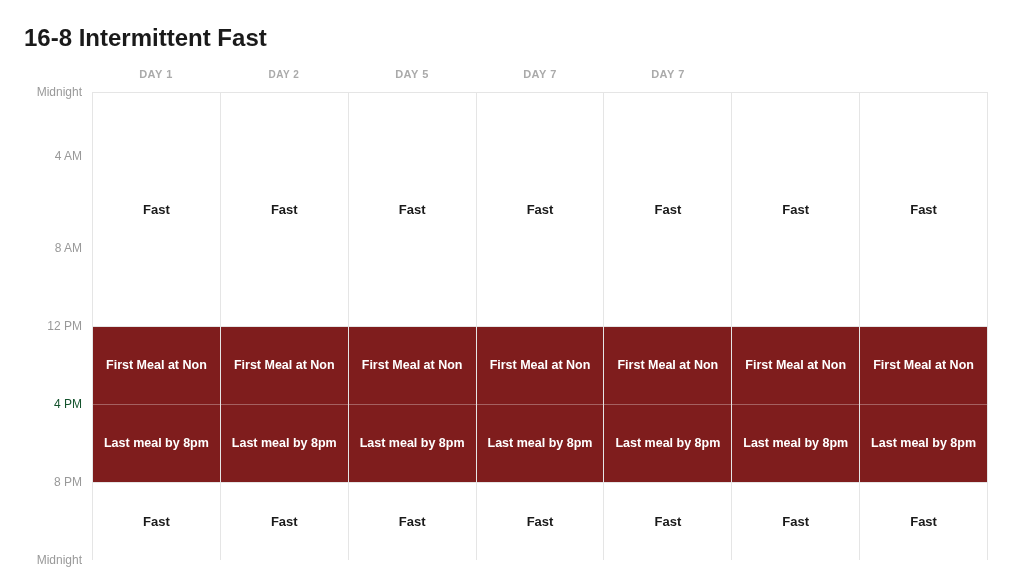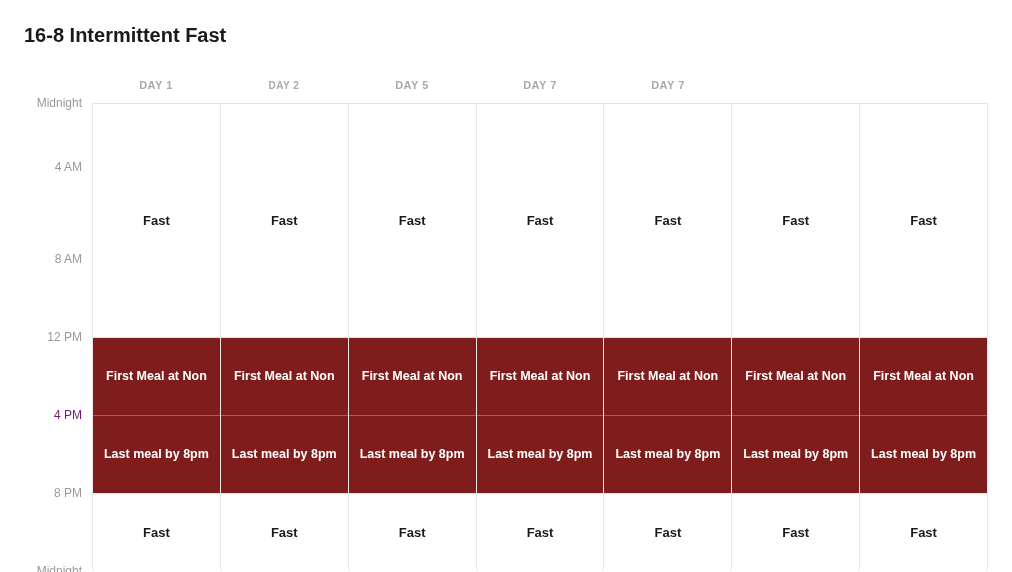--- a/index.html
+++ b/index.html
@@ -3,23 +3,23 @@
   <meta charset="utf-8">
   <style>
     * { box-sizing: border-box; margin: 0; padding: 0; }
     body {
       font-family: -apple-system, BlinkMacSystemFont, 'Segoe UI', Helvetica, Arial, sans-serif;
       background: #fff;
       padding: 24px;
       color: #333;
     }
     h1 {
-      font-size: 20px;
+      font-size: 24px;
       font-weight: 700;
-      margin-bottom: 20px;
+      margin-bottom: 4px;
       color: #1a1a1a;
     }
     .chart-container {
       display: flex;
       width: 100%;
     }
     .columns-grid {
       flex: 1;
       display: grid;
       grid-template-columns: repeat(7, 1fr);
@@ -95,21 +95,21 @@
 
 <div class="chart-container">
 
   <div style="display:flex; flex-direction:column; width:68px; flex-shrink:0;">
     <div style="height:36px;"></div>
     <div style="position:relative; height:468px;">
       <span style="position:absolute; top:0; right:10px; transform:translateY(-50%); font-size:12px; color:#999;">Midnight</span>
       <span style="position:absolute; top:64px; right:10px; transform:translateY(-50%); font-size:12px; color:#999;">4 AM</span>
       <span style="position:absolute; top:156px; right:10px; transform:translateY(-50%); font-size:12px; color:#999;">8 AM</span>
       <span style="position:absolute; top:234px; right:10px; transform:translateY(-50%); font-size:12px; color:#999;">12 PM</span>
-      <span style="position:absolute; top:312px; right:10px; transform:translateY(-50%); font-size:12px; color:#701a75;">4 PM</span>
+      <span style="position:absolute; top:312px; right:10px; transform:translateY(-50%); font-size:12px; color:#14532d;">4 PM</span>
       <span style="position:absolute; top:390px; right:10px; transform:translateY(-50%); font-size:12px; color:#999;">8 PM</span>
       <span style="position:absolute; top:468px; right:10px; transform:translateY(-50%); font-size:12px; color:#999;">Midnight</span>
     </div>
   </div>
 
   <div style="flex:1; display:flex; flex-direction:column;">
 
     <div style="display:grid; grid-template-columns:repeat(7,1fr); height:36px;">
       <div style="display:flex;align-items:center;justify-content:center;font-size:11px;font-weight:600;color:#aaa;letter-spacing:0.5px;">DAY 1</div>
       <div style="display:flex;align-items:center;justify-content:center;font-size:10px;font-weight:700;color:#aaa;letter-spacing:0.5px;">DAY 2</div>

